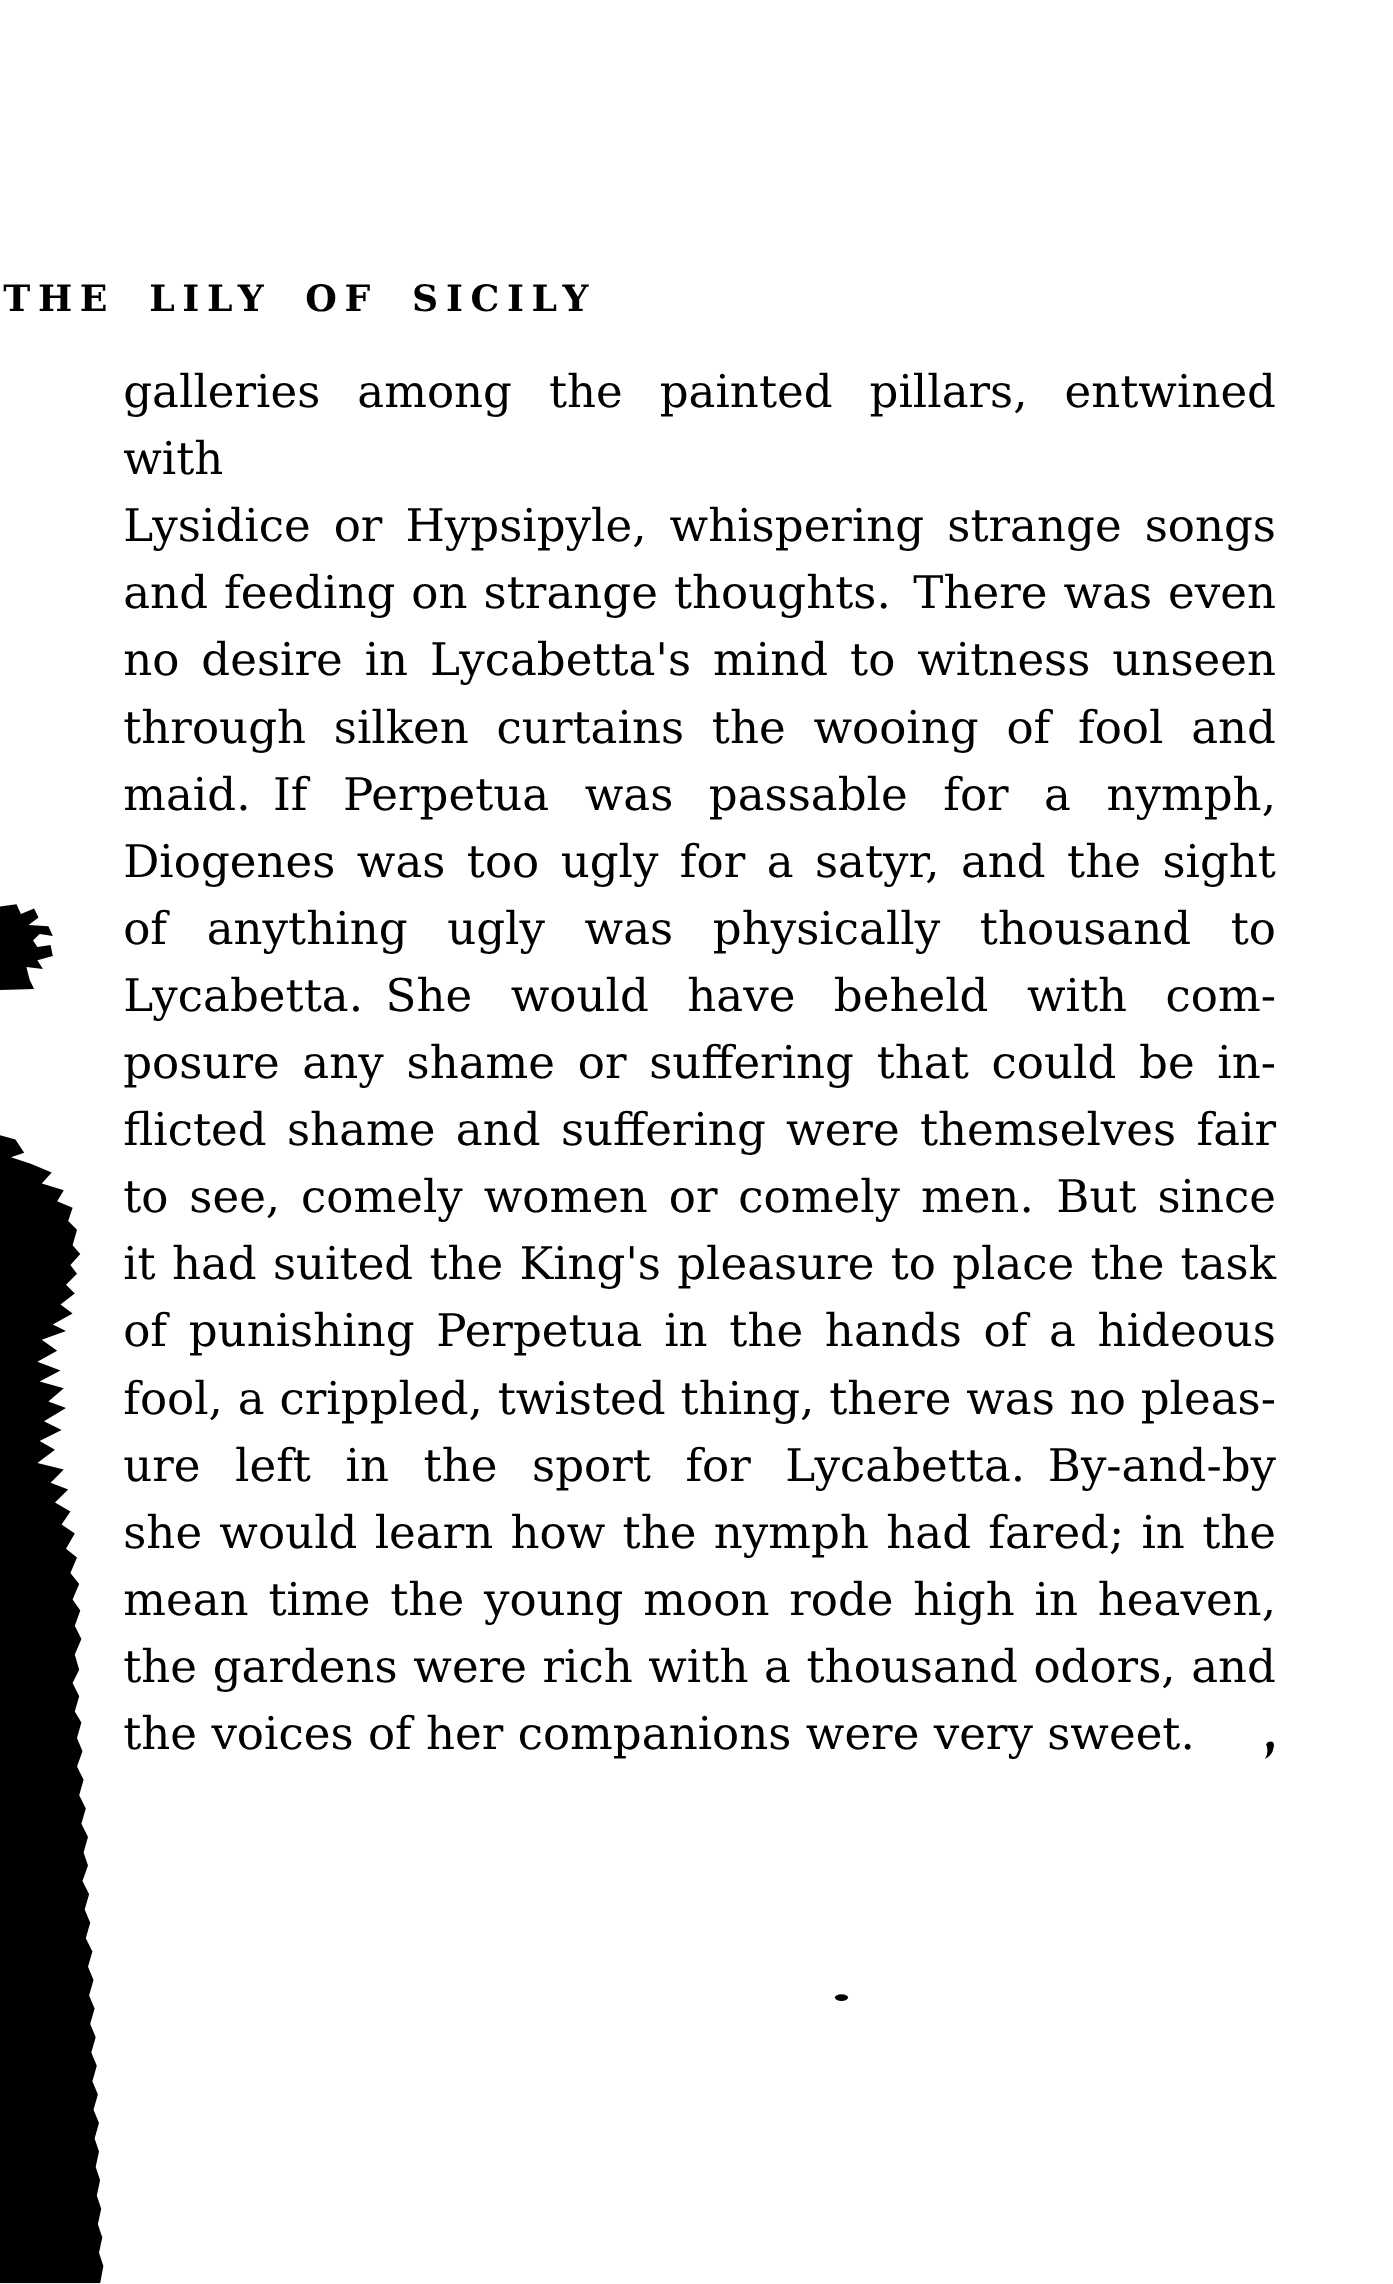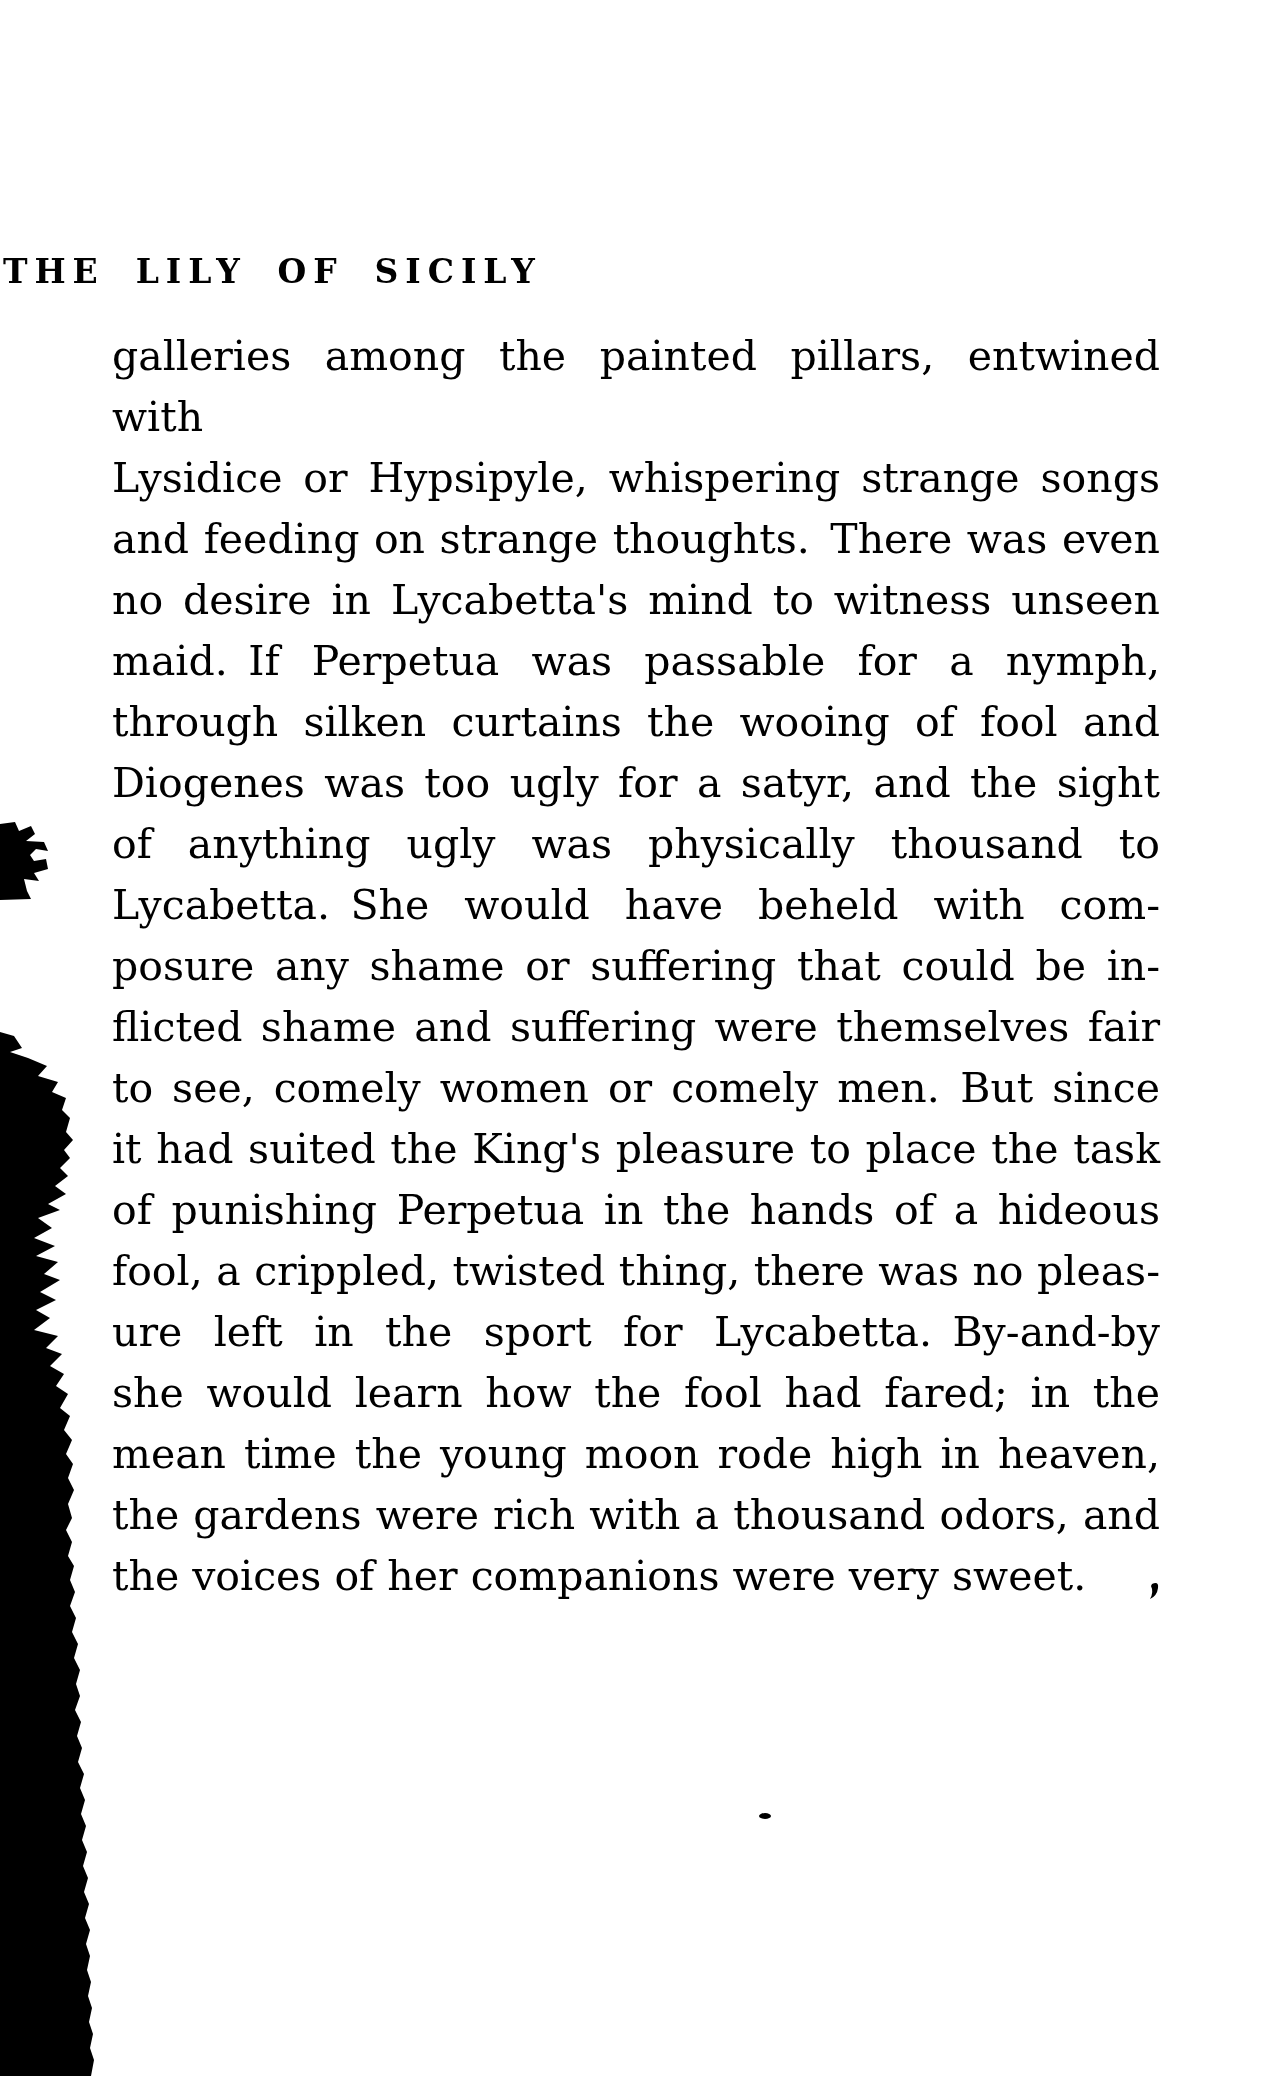--- a/index.html
+++ b/index.html
@@ -61,33 +61,33 @@
 
 <div class="page">
 
   <div class="running-head">THE LILY OF SICILY</div>
 
   <div class="body-text">
     <div class="text-line">galleries among the painted pillars, entwined with</div>
     <div class="text-line">Lysidice or Hypsipyle, whispering strange songs</div>
     <div class="text-line">and feeding on strange thoughts. There was even</div>
     <div class="text-line">no desire in Lycabetta's mind to witness unseen</div>
+    <div class="text-line">through silken curtains the wooing of fool and</div>
     <div class="text-line">maid. If Perpetua was passable for a nymph,</div>
-    <div class="text-line">through silken curtains the wooing of fool and</div>
     <div class="text-line">Diogenes was too ugly for a satyr, and the sight</div>
     <div class="text-line">of anything ugly was physically thousand to</div>
     <div class="text-line">Lycabetta. She would have beheld with com-</div>
     <div class="text-line">posure any shame or suffering that could be in-</div>
     <div class="text-line">flicted shame and suffering were themselves fair</div>
     <div class="text-line">to see, comely women or comely men. But since</div>
     <div class="text-line">it had suited the King's pleasure to place the task</div>
     <div class="text-line">of punishing Perpetua in the hands of a hideous</div>
     <div class="text-line">fool, a crippled, twisted thing, there was no pleas-</div>
     <div class="text-line">ure left in the sport for Lycabetta. By-and-by</div>
-    <div class="text-line">she would learn how the fool had fared; in the</div>
+    <div class="text-line">she would learn how the nymph had fared; in the</div>
     <div class="text-line">mean time the young moon rode high in heaven,</div>
     <div class="text-line">the gardens were rich with a thousand odors, and</div>
     <div class="text-line last">the voices of her companions were very sweet.</div>
   </div>
 
   <svg class="artifact-layer" viewBox="0 0 1266 2076" xmlns="http://www.w3.org/2000/svg">
 
     <path fill="#000000" d="
       M0,824 L15,822 L19,831 L31,826 L35,834 L26,841 L44,842 L48,851 L36,849
       L30,855 L34,861 L46,859 L48,869 L34,873 L39,881 L24,879 L27,891 L31,899

